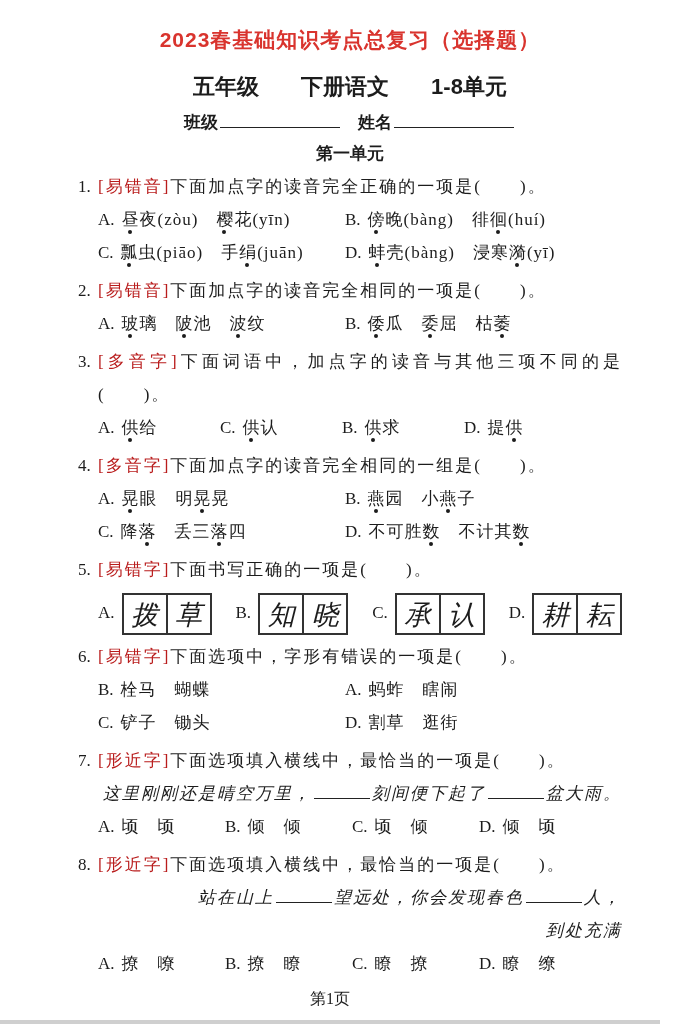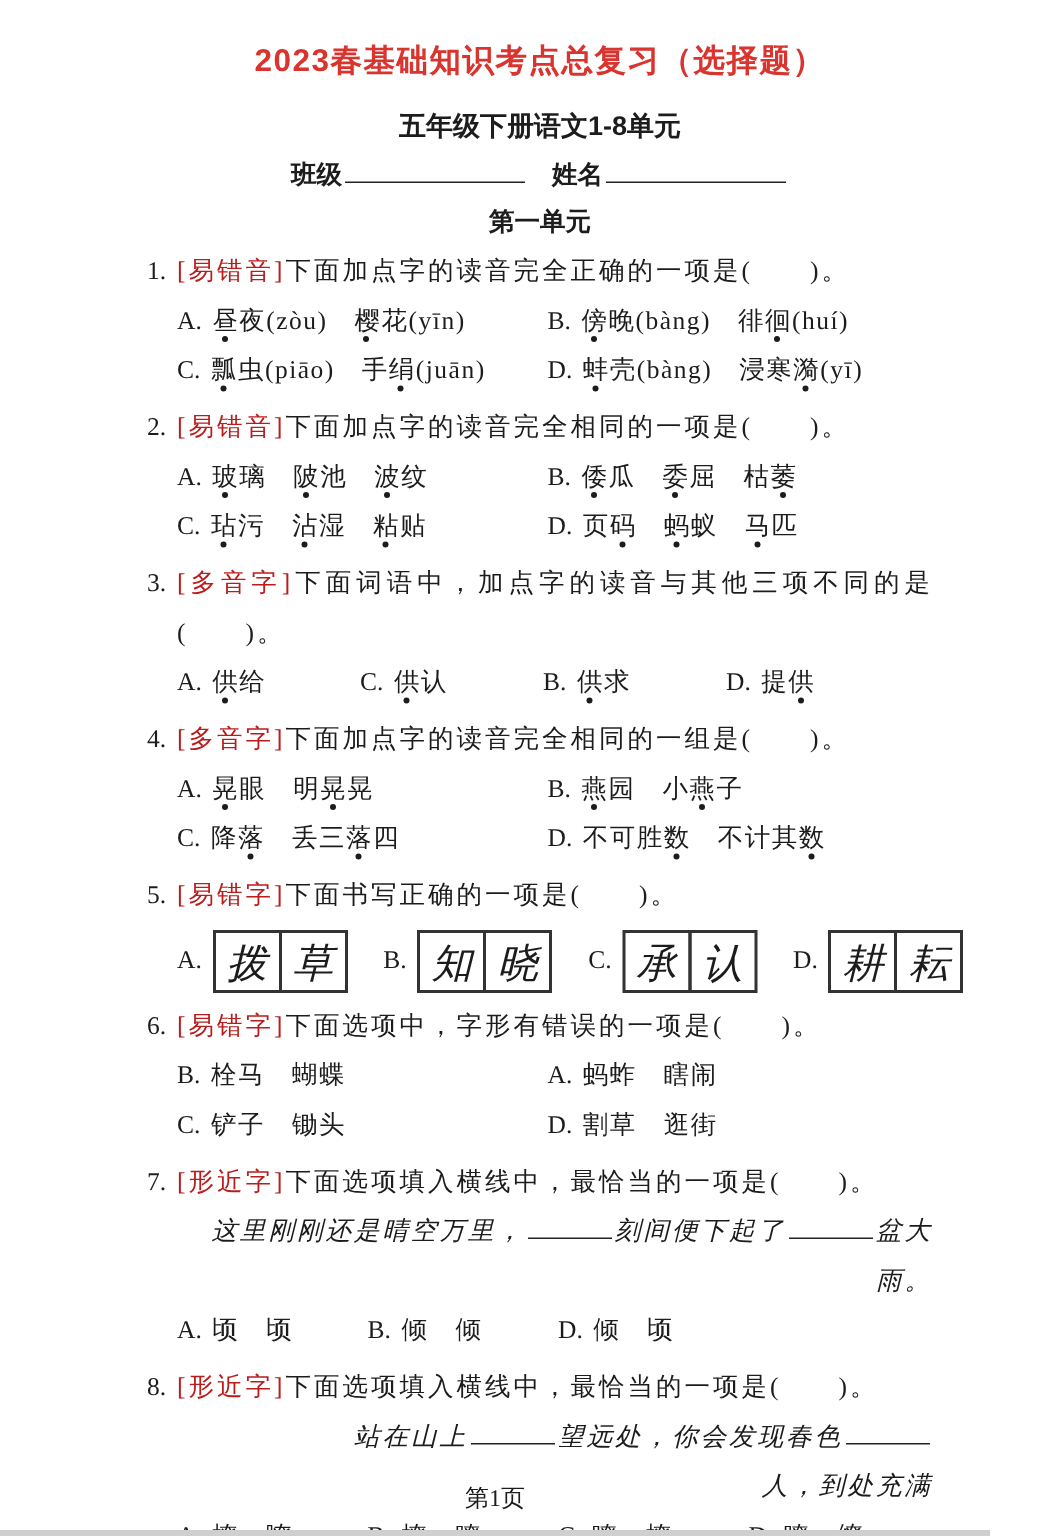--- a/index.html
+++ b/index.html
@@ -5,37 +5,37 @@
   * { margin:0; padding:0; box-sizing:border-box; }
   html,body { background:#ffffff; }
   body {
     width:696px; height:1024px;
     font-family:"Liberation Serif","DejaVu Serif",serif;
     color:#1c1c1c;
   }
   .page {
     position:relative;
     width:660px; height:1024px;
-    padding:26px 38px 0 98px;
+    padding:26px 38px 0 78px;
     background:#ffffff;
     overflow:hidden;
   }
   .page::after {
     content:""; position:absolute; left:0; right:0; bottom:0; height:4px;
     background:#cfcfcf;
   }
   .hd { font-family:"Liberation Sans","DejaVu Sans",sans-serif; font-weight:bold; }
   .title {
     font-family:"Liberation Sans","DejaVu Sans",sans-serif;
     font-weight:bold; font-size:21px; letter-spacing:1px;
     color:#d9342e; text-align:center;
   }
   .subtitle {
-    display:flex; justify-content:center; 
-    font-size:18px; margin-top:18px;
+    display:flex; justify-content:center; gap:42px;
+    font-size:22px; margin-top:18px;
   }
   .idline {
     display:flex; justify-content:center; align-items:flex-end; gap:16px;
     font-size:17px; margin-top:9px;
   }
   .idpair { white-space:nowrap; }
   .blank {
     display:inline-block; width:56px; height:2px;
     border-bottom:1.6px solid #222; margin:0 2px;
   }
@@ -117,24 +117,20 @@
   </div>
 
   <div class="q">
     <div class="qhead">
       <span class="qnum">2.</span><span class="qtag">[易错音]</span><span class="qstem">下面加点字的读音完全相同的一项是(　　)。</span>
     </div>
     <div class="optrow cols2">
       <div class="opt"><span class="olabel">A.</span><span class="otext"><span class="dt">玻</span>璃　<span class="dt">陂</span>池　<span class="dt">波</span>纹</span></div>
       <div class="opt"><span class="olabel">B.</span><span class="otext"><span class="dt">倭</span>瓜　<span class="dt">委</span>屈　枯<span class="dt">萎</span></span></div>
     </div>
-    <div class="optrow cols2">
-      <div class="opt"><span class="olabel">C.</span><span class="otext"><span class="dt">玷</span>污　<span class="dt">沾</span>湿　<span class="dt">粘</span>贴</span></div>
-      <div class="opt"><span class="olabel">D.</span><span class="otext">页<span class="dt">码</span>　<span class="dt">蚂</span>蚁　<span class="dt">马</span>匹</span></div>
-    </div>
   </div>
 
   <div class="q">
     <div class="qhead">
       <span class="qnum">3.</span><span class="qtag">[多音字]</span><span class="qstem">下面词语中，加点字的读音与其他三项不同的是(　　)。</span>
     </div>
     <div class="optrow cols4">
       <div class="opt"><span class="olabel">A.</span><span class="otext"><span class="dt">供</span>给</span></div>
       <div class="opt"><span class="olabel">C.</span><span class="otext"><span class="dt">供</span>认</span></div>
       <div class="opt"><span class="olabel">B.</span><span class="otext"><span class="dt">供</span>求</span></div>
@@ -195,20 +191,21 @@
   </div>
 
   <div class="q">
     <div class="qhead">
       <span class="qnum">7.</span><span class="qtag">[形近字]</span><span class="qstem">下面选项填入横线中，最恰当的一项是(　　)。</span>
     </div>
     <div class="sentence kai">这里刚刚还是晴空万里，<span class="blank"></span>刻间便下起了<span class="blank"></span>盆大雨。</div>
     <div class="optrow cols4 wide4">
       <div class="opt"><span class="olabel">A.</span><span class="otext">顷　顷</span></div>
       <div class="opt"><span class="olabel">B.</span><span class="otext">倾　倾</span></div>
+      <div class="opt"><span class="olabel">C.</span><span class="otext">顷　倾</span></div>
       <div class="opt"><span class="olabel">D.</span><span class="otext">倾　顷</span></div>
     </div>
   </div>
 
   <div class="q">
     <div class="qhead">
       <span class="qnum">8.</span><span class="qtag">[形近字]</span><span class="qstem">下面选项填入横线中，最恰当的一项是(　　)。</span>
     </div>
     <div class="sentence kai indent">站在山上<span class="blank"></span>望远处，你会发现春色<span class="blank"></span>人，到处充满</div>
     <div class="optrow cols4 wide4">

